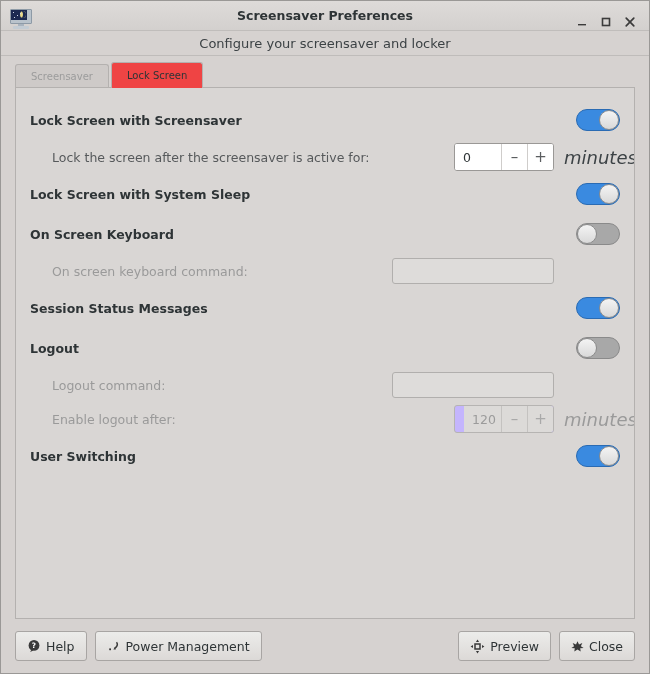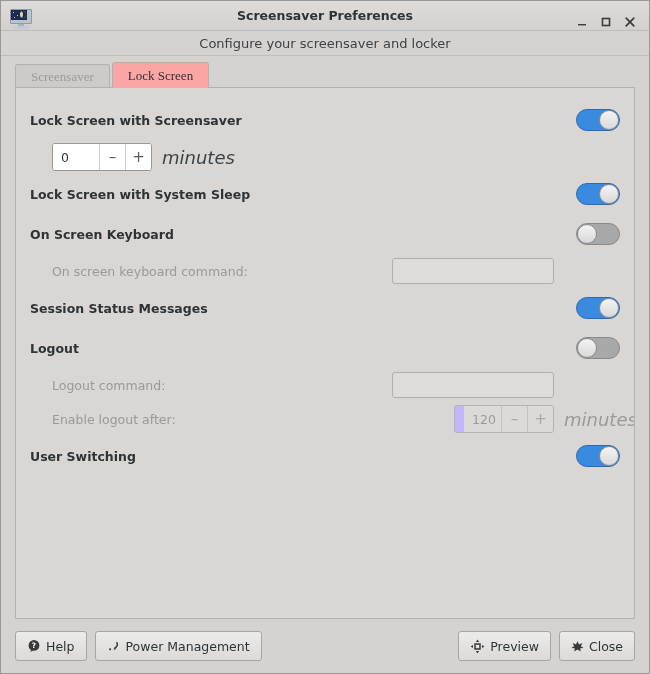--- a/index.html
+++ b/index.html
@@ -120,36 +120,35 @@
     align-items: flex-end;
     padding-left: 14px;
     background: #d6d2d0;
     flex: 0 0 auto;
     margin-top: 4px;
   }
   .tab {
     height: 26px;
     padding: 4px 15px;
     display: flex; align-items: center;
-    font-size: 13px;
+    font-size: 10px;
     border: 1px solid #b4b1af;
     border-bottom: none;
     border-radius: 3px 3px 0 0;
     position: relative;
     cursor: default;
-    font-family: Liberation Serif, serif;
   }
   .tab.inactive {
     background: #cecac8;
     color: #9c9c9c;
     margin-right: 2px;
     height: 24px;
   }
   .tab.active {
-    background: #fca5a5;
+    background: #ef4444;
     color: #2e3436;
     z-index: 3;
   }
 
   
   .panel-wrap {
     flex: 1 1 auto;
     padding: 0 14px 0 14px;
     display: flex;
     min-height: 0;
@@ -369,20 +368,21 @@
     <div class="row">
       <div class="row-label">Lock Screen with Screensaver</div>
       <div class="right-slot">
         <div class="switch on">
               <div class="knob"></div>
             </div>
       </div>
     </div>
 
     <div class="sub-row">
+      <div class="sub-label">Lock the screen after the screensaver is active for:</div>
       <div class="right-slot">
         <div class="spin">
           <div class="spin-value">0</div>
           <div class="spin-btn">–</div>
           <div class="spin-btn">+</div>
         </div>
         <div class="units">minutes</div>
       </div>
     </div>
 

